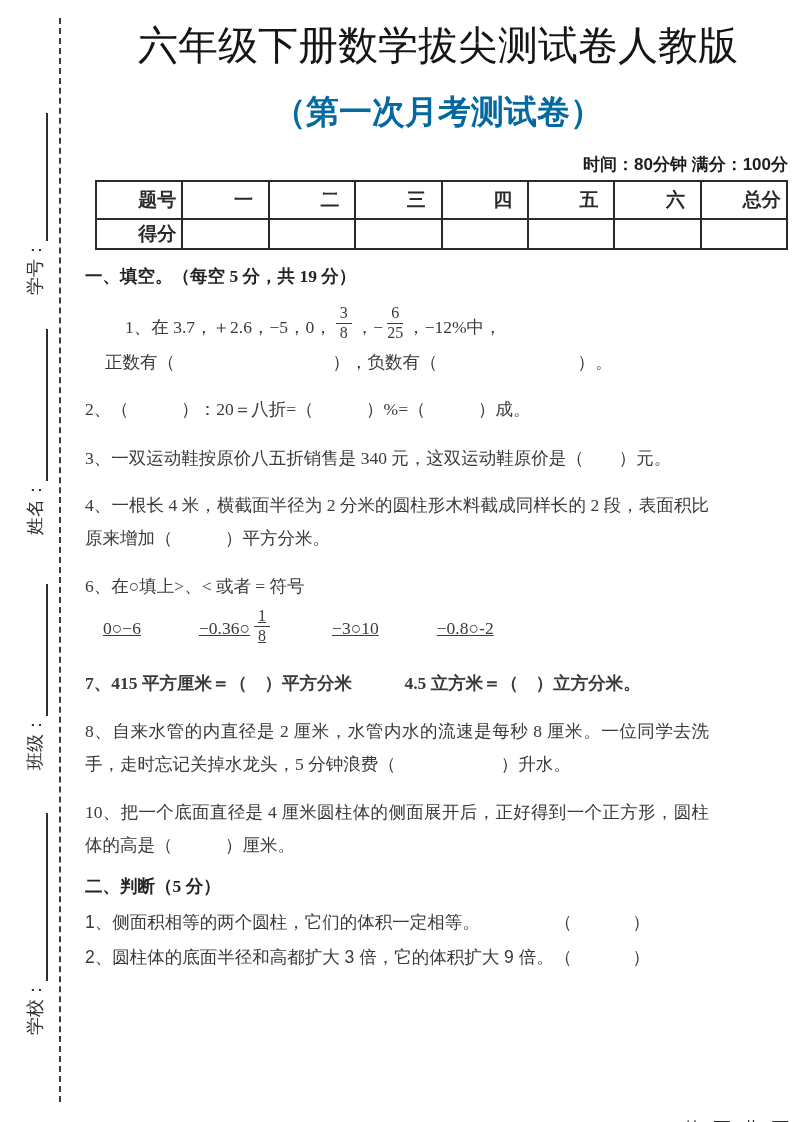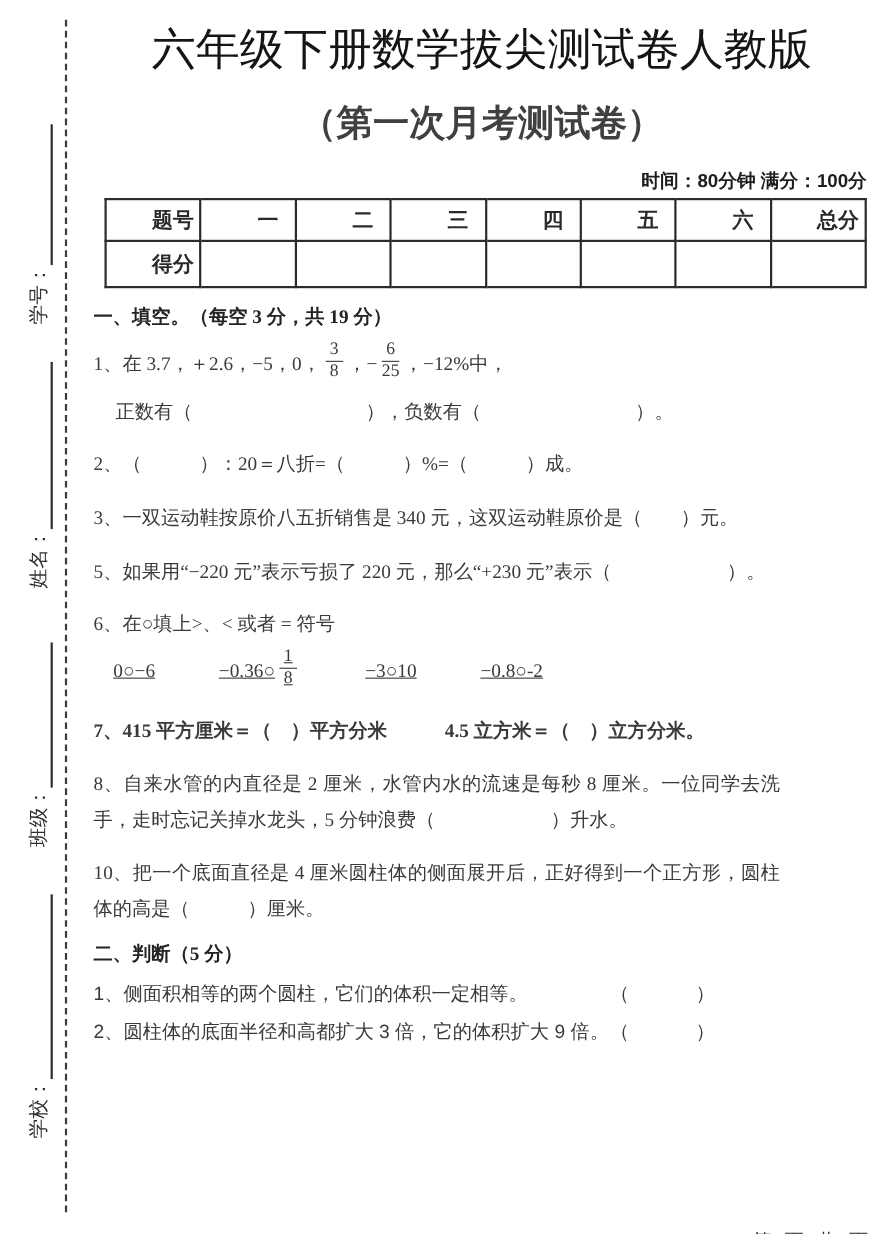--- a/index.html
+++ b/index.html
@@ -58,21 +58,21 @@
     font-weight: normal;
     font-size: 40px;
     line-height: 1.15;
     color: #151515;
     text-align: center;
   }
   .subtitle {
     font-family: "Liberation Sans", sans-serif;
     font-weight: bold;
     font-size: 33px;
-    color: #404040;
+    color: #0369a1;
     text-align: center;
     margin-top: 22px;
   }
   .meta {
     font-family: "Liberation Sans", sans-serif;
     font-weight: bold;
     font-size: 17px;
     color: #1d1d1d;
     text-align: right;
     width: 703px;
@@ -87,21 +87,21 @@
   }
   table.score td {
     border: 2px solid #2b2b2b;
     text-align: center;
     font-size: 19px;
     font-weight: bold;
     color: #2a2a2a;
     height: 38px;
     padding-left: 36px;
   }
-  table.score tr:last-child td { height: 42px; }
+  table.score tr:last-child td { height: 30px; }
 
   .sec-heading {
     font-weight: bold;
     font-size: 17.5px;
     color: #242424;
     margin-top: 14px;
   }
   .q {
     width: 624px;
     font-size: 17.5px;
@@ -119,23 +119,24 @@
     line-height: 1.05;
     font-size: 16px;
     margin: 0 4px;
     transform: translateY(-2px);
   }
   .frac .num { padding: 0 4px 1px; border-bottom: 1.6px solid #3a3a3a; }
   .frac .den { padding-top: 1px; }
 
   .q1a {
     display: flex;
-    align-items: center;
+    align-items: flex-end;
     height: 52px;
     margin-top: 4px;
+    margin-left: 40px;
   }
   .q1b { margin-top: 2px; padding-left: 20px; }
   .mt12 { margin-top: 12px; }
   .mt14 { margin-top: 14px; }
   .mt15 { margin-top: 15px; }
   .mt16 { margin-top: 16px; }
 
   .q6items {
     display: flex;
     gap: 58px;
@@ -219,41 +220,41 @@
       <td></td>
       <td></td>
       <td></td>
       <td></td>
       <td></td>
       <td></td>
     </tr>
   </tbody>
     </table>
 
-  <div class="sec-heading">一、填空。（每空 3 分，共 19 分）</div>
+  <div class="sec-heading">一、填空。（每空 5 分，共 19 分）</div>
 
   <div class="q q1a nowrapq">
     <span>1、在 3.7，＋2.6，−5，0，</span>
     <span class="frac">
       <span class="num">3</span>
       <span class="den">8</span>
     </span>
     <span>，</span>
     <span>−</span>
     <span class="frac">
       <span class="num">6</span>
       <span class="den">25</span>
     </span>
     <span>，−12%中，</span>
   </div>
   <div class="q q1b nowrapq">正数有（　　　　　　　　　），负数有（　　　　　　　　）。</div>
 
   <div class="q nowrapq mt14">2、（　　　）：20＝八折=（　　　）%=（　　　）成。</div>
   <div class="q nowrapq mt16">3、一双运动鞋按原价八五折销售是 340 元，这双运动鞋原价是（　　）元。</div>
-  <div class="q nowrapq mt16">5、如果用“−220 元”表示亏损了 220 元，那么“+230 元”表示（　　　　　　）。</div>
+  <div class="q mt14">4、一根长 4 米，横截面半径为 2 分米的圆柱形木料截成同样长的 2 段，表面积比原来增加（　　　）平方分米。</div>
 
   <div class="q nowrapq mt15">6、在○填上&gt;、&lt; 或者 =  符号</div>
   <div class="q6items">
     <span class="q6item">0○−6</span>
     <span class="q6item">
       <span>−0.36○</span>
       <span class="frac">
         <span class="num">1</span>
         <span class="den">8</span>
       </span>

